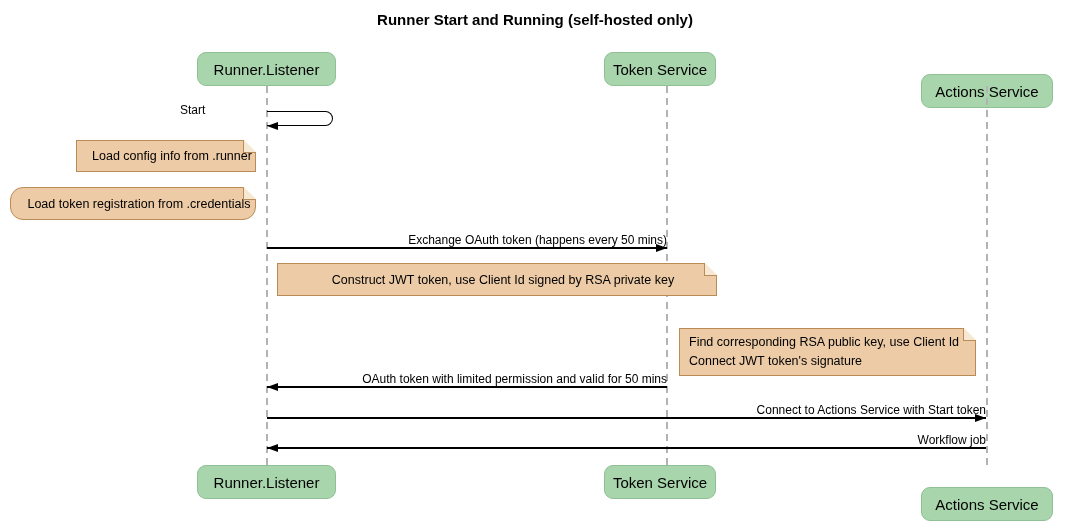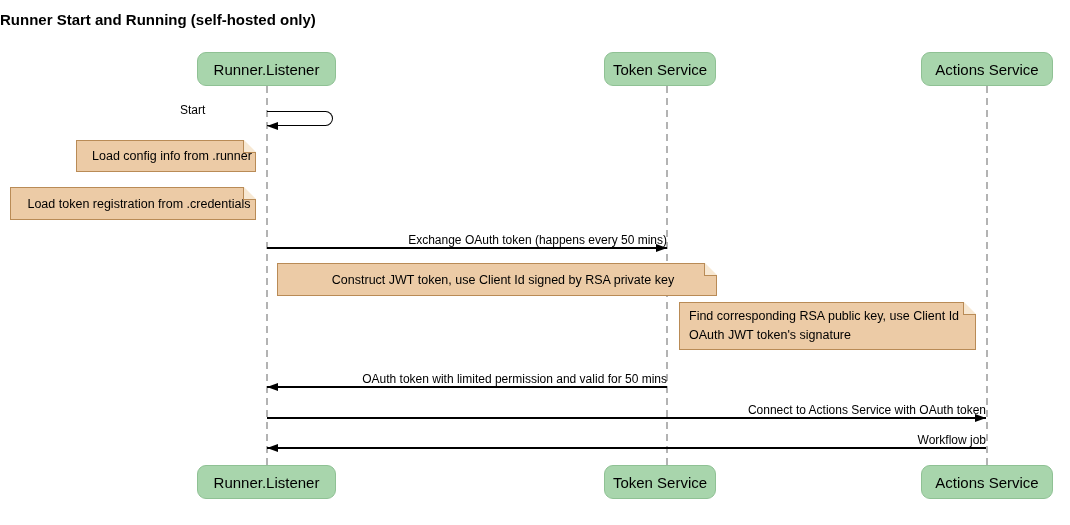--- a/index.html
+++ b/index.html
@@ -21,39 +21,40 @@
     position: relative;
     width: 1070px;
     height: 525px;
     background: var(--background);
     overflow: hidden;
   }
 
   .title {
     position: absolute;
     top: 11px; left: 0; width: 100%;
+    text-align: center;
     font-size: 15px;
     font-weight: bold;
   }
 
   .actor {
     position: absolute;
     height: 34px;
     background: var(--actor-fill);
     border: 1px solid var(--actor-border);
     border-radius: 9px;
     display: flex;
     align-items: center;
     justify-content: center;
     font-size: 15px;
     text-align: center;
   }
   .actor.a1 { left: 197px; width: 139px; }
   .actor.a2 { left: 604px; width: 112px; }
-  .actor.a3 { left: 921px; width: 132px; }
+  .actor.a3 { left: 921px; width: 132px; margin-top: 22px; }
   .actor.top { top: 52px; }
   .actor.bottom { top: 465px; }
 
   .lifeline {
     position: absolute;
     top: 86px;
     width: 2px;
     height: 379px;
     background: repeating-linear-gradient(to bottom, var(--lifeline) 0 7px, transparent 7px 12px);
   }
@@ -112,24 +113,24 @@
     content: "";
     position: absolute;
     top: -1px; right: -1px;
     width: 0; height: 0;
     border-style: solid;
     border-width: 0 12px 12px 0;
     border-color: var(--background) var(--background) var(--note-fold) var(--note-fold);
     filter: drop-shadow(-1px 1px 0 var(--note-border));
   }
   .note.n1 { left: 76px;  top: 140px; width: 180px; height: 32px; }
-  .note.n2 { left: 10px;  top: 187px; width: 246px; height: 33px; }
+  .note.n2 { left: 10px;  top: 187px; width: 246px; height: 33px; border-radius: 13px; }
   .note.n3 { left: 277px; top: 263px; width: 440px; height: 33px; }
   .note.n4 {
-    left: 679px; top: 302px; width: 297px; height: 48px;
+    left: 679px; top: 328px; width: 297px; height: 48px;
     align-items: flex-start;
     padding-left: 9px;
     line-height: 19px;
   }
 
   .m1-label { left: 267px; top: 233px; width: 400px; }
   .m1-line  { left: 267px; top: 247px; width: 400px; }
   .m1-arrow { left: 656px; top: 244px; }
 
   .m2-label { left: 267px; top: 372px; width: 400px; }
@@ -182,28 +183,28 @@
   <div class="msg-label m1-label">Exchange OAuth token (happens every 50 mins)</div>
   <div class="msg-line m1-line"></div>
   <div class="arrowhead right m1-arrow"></div>
 
   <div class="note n3">
     <span>Construct JWT token, use Client Id signed by RSA private key</span>
   </div>
 
   <div class="note n4">
     <span>Find corresponding RSA public key, use Client Id</span>
-    <span>OAuth JWT token's signature</span>
+    <span>Connect JWT token's signature</span>
   </div>
 
   <div class="msg-label m2-label">OAuth token with limited permission and valid for 50 mins</div>
   <div class="msg-line m2-line"></div>
   <div class="arrowhead left m2-arrow"></div>
 
-  <div class="msg-label m3-label">Connect to Actions Service with OAuth token</div>
+  <div class="msg-label m3-label">Connect to Actions Service with Start token</div>
   <div class="msg-line m3-line"></div>
   <div class="arrowhead right m3-arrow"></div>
 
   <div class="msg-label m4-label">Workflow job</div>
   <div class="msg-line m4-line"></div>
   <div class="arrowhead left m4-arrow"></div>
 
   <div class="actor a1 bottom">
     <span>Runner.Listener</span>
   </div>

